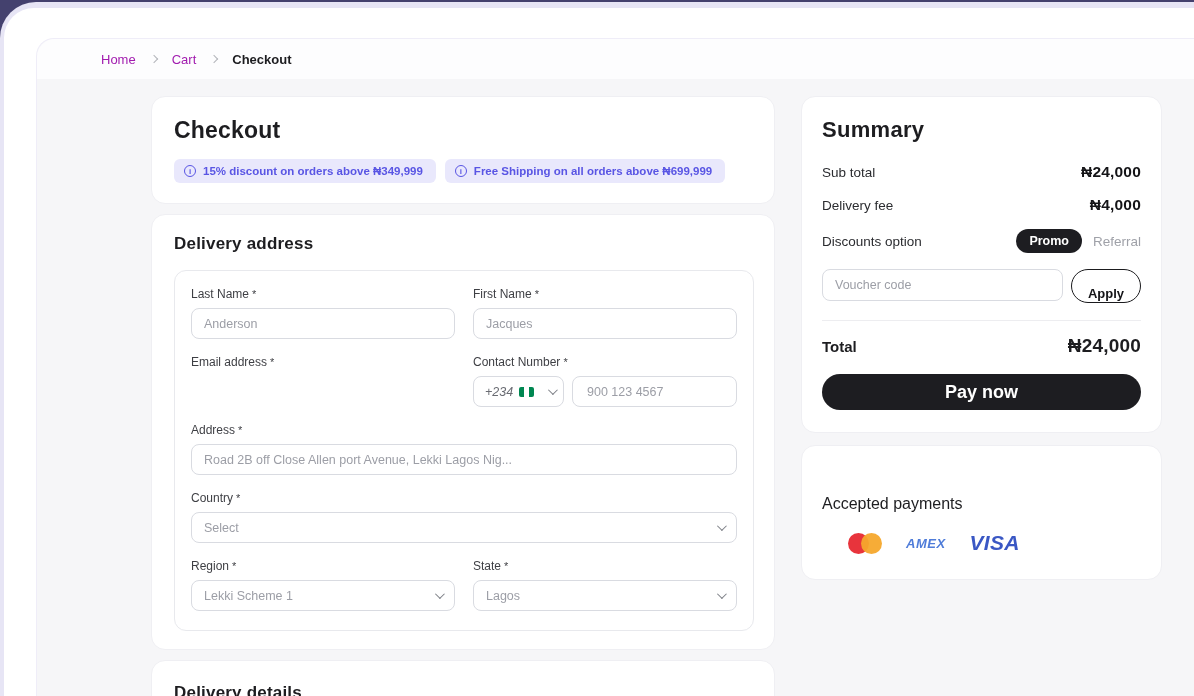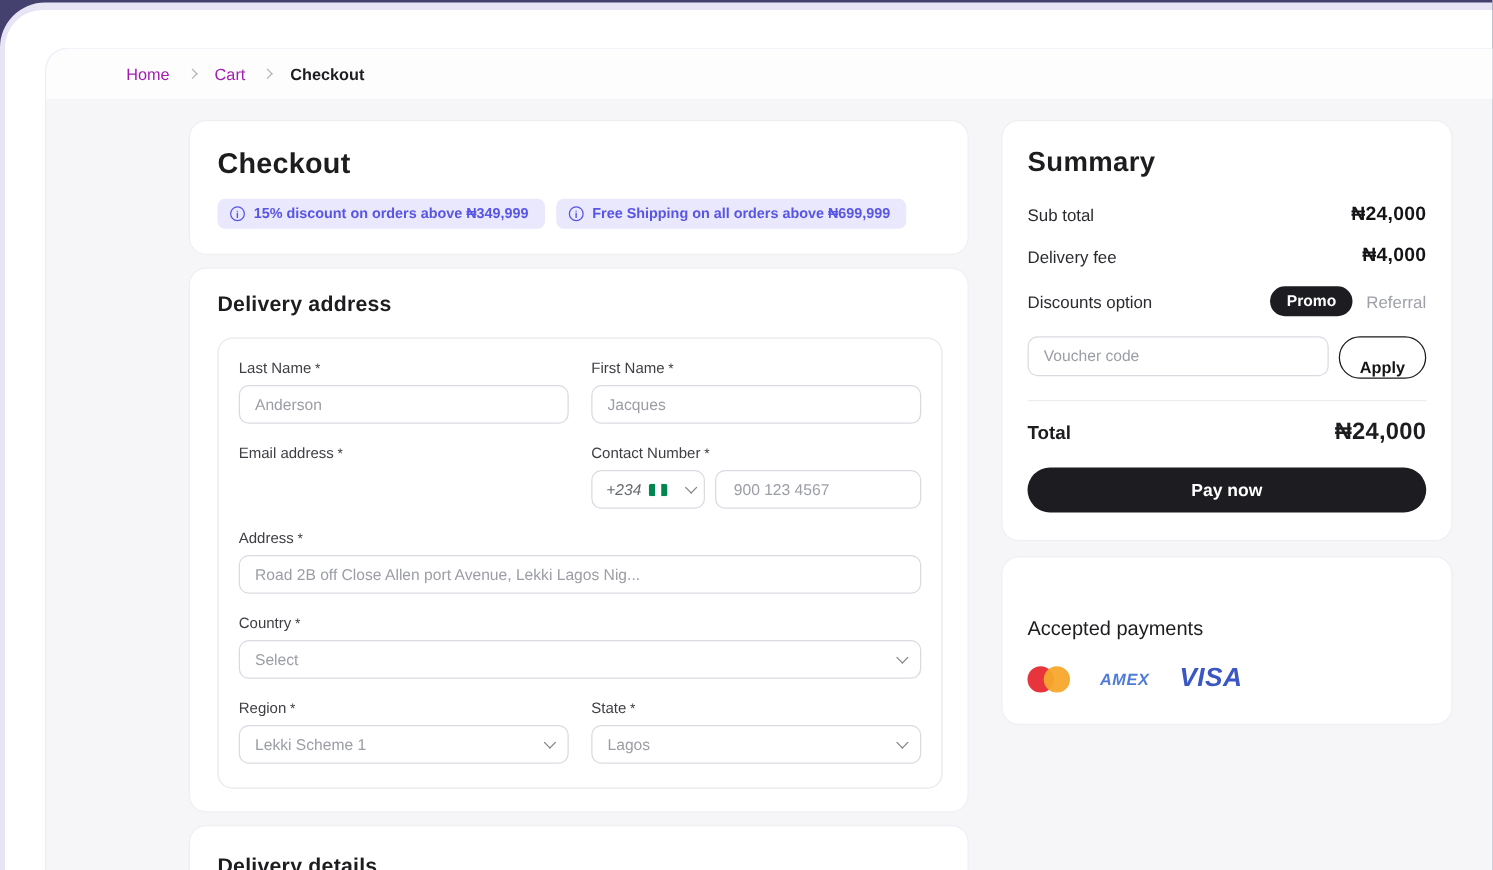--- a/index.html
+++ b/index.html
@@ -107,28 +107,28 @@
   .apply-btn {
     height:32px; padding:16px 16px; border:1.5px solid #1B1B1E; border-radius:17px;
     background:#fff; font-size:13px; font-weight:700; color:#141417; cursor:pointer;
     font-family:inherit;
   }
   .divider { border-top:1px solid #EDEDF0; margin:17px 0 14px; }
   .total-label { font-size:15px; font-weight:700; }
   .total-value { font-size:19px; font-weight:800; letter-spacing:.2px; }
   .pay-btn {
     width:100%; height:36px; margin-top:17px; border:none; border-radius:18px;
-    background:#1D1D21; color:#fff; font-size:14px; font-weight:600; cursor:pointer;
+    background:#1D1D21; color:#fff; font-size:18px; font-weight:600; cursor:pointer;
     font-family:inherit;
   }
 
   
   .payments-card { padding:20px 20px 24px; }
   .payments-title { font-size:16px; font-weight:400; margin-bottom:18px;margin-top:29px; }
-  .pay-icons { display:flex; align-items:center; gap:24px; }
+  .pay-icons { display:flex; align-items:center; gap:24px;margin-left:26px; }
   .mc-icon { position:relative; width:34px; height:21px; }
   .mc-icon .c { position:absolute; top:0; width:21px; height:21px; border-radius:50%; }
   .mc-icon .red { left:0; background:#E8343C; }
   .mc-icon .orange { right:0; background:#F6A82C; opacity:.95; }
   .amex-icon { font-size:13px; font-weight:800; font-style:italic; color:#4F7CD9; letter-spacing:.5px; }
   .visa-icon { font-size:21px; font-weight:800; font-style:italic; color:#3A57C4; letter-spacing:.3px; }
 </style>
 </head>
 <body>
 

